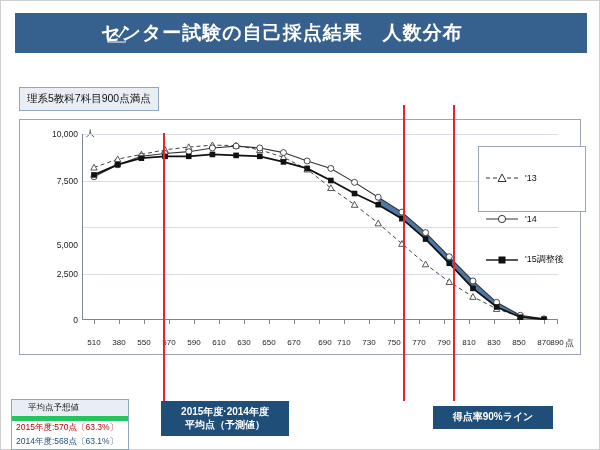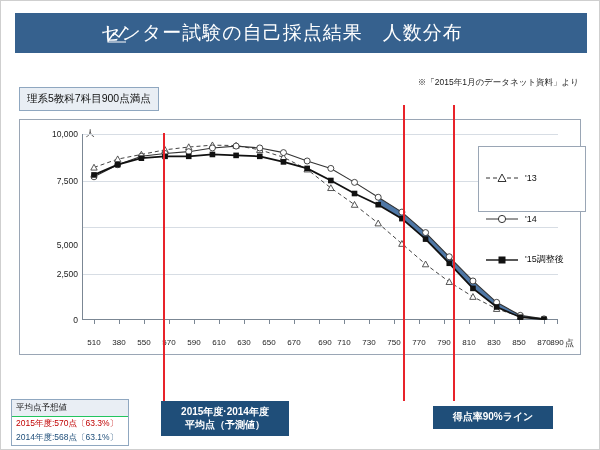--- a/index.html
+++ b/index.html
@@ -2,21 +2,21 @@
 <html><head>
 <meta charset="utf-8">
 <style>
   html,body{margin:0;padding:0;}
   body{width:600px;height:450px;background:#ffffff;font-family:"Liberation Sans",sans-serif;position:relative;overflow:hidden;}
   .frame{position:absolute;left:0;top:0;width:600px;height:450px;border:1px solid #cfcfcf;box-sizing:border-box;}
 
   
   .header{position:absolute;left:14px;top:12px;width:572px;height:40px;background:#36618e;}
   .header-inner{display:flex;align-items:center;height:100%;padding-left:86px;}
-  .header-title{color:#ffffff;font-size:19px;font-weight:normal;letter-spacing:1px;white-space:nowrap;}
+  .header-title{color:#ffffff;font-size:19px;font-weight:bold;letter-spacing:1px;white-space:nowrap;}
   .header-icon{position:absolute;left:92px;top:12px;width:20px;height:18px;}
 
   
   .subject-box{position:absolute;left:18px;top:86px;background:#e9eef4;border:1px solid #8fa7c0;padding:4px 7px;font-size:10.5px;color:#111;}
 
   
   .source-note{position:absolute;right:20px;top:76px;font-size:8.5px;color:#222;}
 
   
   .plot-area{position:absolute;left:18px;top:118px;width:562px;height:236px;border:1px solid #9aa6b5;background:#ffffff;box-sizing:border-box;}
@@ -43,41 +43,40 @@
   .legend-label{margin-left:6px;color:#111;}
   .lg-svg{flex:0 0 auto;}
 
   
   .vline{position:absolute;width:2px;background:#e8232a;}
 
   
   .tag{position:absolute;background:#1f4e79;color:#ffffff;font-size:10px;font-weight:bold;text-align:center;padding:5px 8px;line-height:1.25;}
 
   .pred-box{position:absolute;left:10px;top:398px;width:116px;border:1px solid #8fa7c0;background:#ffffff;font-size:8.5px;}
-  .pred-title{background:#e9eef4;padding:2px 4px;color:#111;border-bottom:1px solid #22c55e;}
+  .pred-title{background:#e9eef4;padding:2px 16px;color:#111;border-bottom:5px solid #22c55e;}
   .pred-row{padding:1px 4px;color:#c00000;}
   .pred-row.b{color:#1f4e79;}
 </style>
 </head>
 <body>
 
 <div class="frame">
 
   <div class="header">
     <svg class="header-icon" viewBox="0 0 20 18">
       <path d="M1 16 L7 8 L12 12 L19 2" stroke="#ffffff" stroke-width="1.4" fill="none"></path>
       <path d="M1 1 L1 17 L19 17" stroke="#ffffff" stroke-width="1.2" fill="none"></path>
     </svg>
     <div class="header-inner">
       <div class="header-title">センター試験の自己採点結果　人数分布</div>
     </div>
   </div>
 
   <div class="subject-box">理系5教科7科目900点満点</div>
-  <div class="source-note">※「2015年1月のデータネット資料」より</div>
 
   <div class="plot-area">
     <div class="axis-unit">人</div>
     <div class="x-unit">点</div>
 
     <div class="ylabels">
       <div class="ylab" style="top:14px">10,000</div>
       <div class="ylab" style="top:60.5px">7,500</div>
       <div class="ylab" style="top:125px">5,000</div>
       <div class="ylab" style="top:153.5px">2,500</div>

